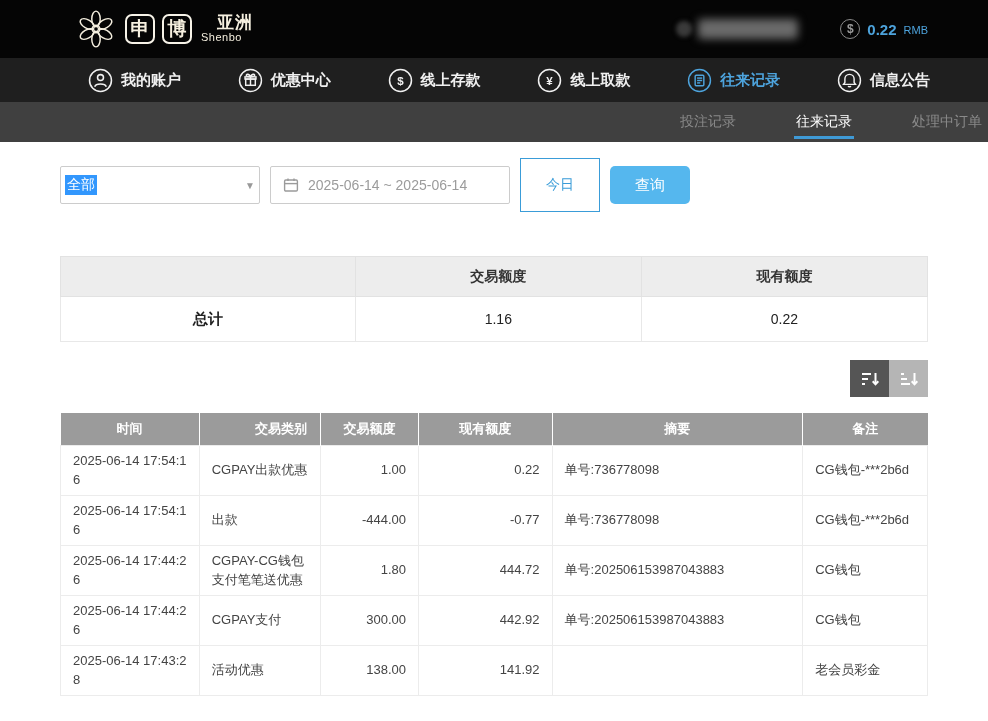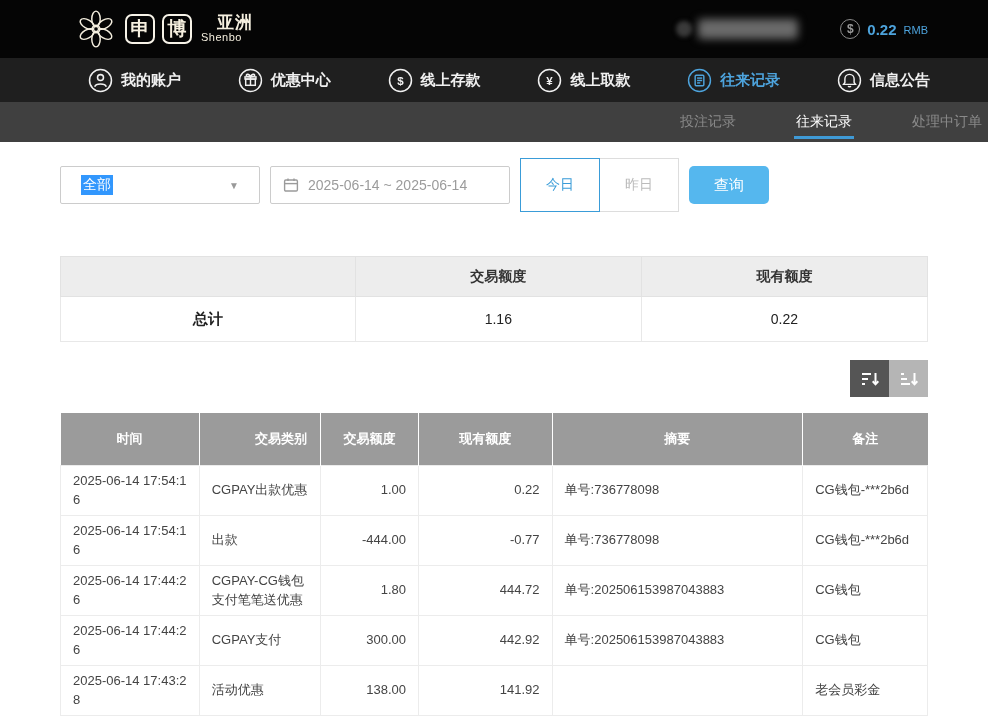--- a/index.html
+++ b/index.html
@@ -40,21 +40,21 @@
     display:flex; align-items:center; padding:0 6px; cursor:pointer; }
   .subtab.active { color:#ffffff; }
   .subtab.active::after { content:""; position:absolute; left:4px; right:4px; bottom:3px;
     height:3px; background:#3f9ad6; }
 
   
   .content { padding:16px 60px 0 60px; }
 
   .filters { display:flex; align-items:center; }
   .select-box { width:200px; height:38px; border:1px solid #ccc; border-radius:2px;
-    display:flex; align-items:center; justify-content:space-between; padding:0 20px; cursor:pointer; }
+    display:flex; align-items:center; justify-content:space-between; padding:0 4px; cursor:pointer; }
   .sel-text { background:#3297fd; color:#fff; font-size:14px; padding:1px 2px; }
   .caret { color:#999; font-size:10px; }
   .date-box { width:240px; height:38px; border:1px solid #ccc; border-radius:2px;
     display:flex; align-items:center; gap:9px; padding:0 12px; margin-left:10px;
     color:#9b9b9b; font-size:14px; cursor:pointer; }
   .btn-group { display:flex; margin-left:10px; }
   .qbtn { width:80px; height:54px; background:#fff; border:1px solid #ddd; font-size:14px;
     color:#bbb; cursor:pointer; margin-left:-1px; font-family:inherit; }
   .qbtn:first-child { margin-left:0; }
   .qbtn.active { border:1px solid #3a9cd8; color:#3a9cd8; position:relative; z-index:2; }
@@ -72,21 +72,21 @@
 
   
   .sortbar { margin-top:18px; display:flex; justify-content:flex-end; }
   .sort-btn { width:39px; height:37px; display:flex; align-items:center; justify-content:center;
     border:none; cursor:pointer; }
   .sort-btn.desc { background:#555555; }
   .sort-btn.asc { background:#b5b5b5; }
 
   
   .records { margin-top:16px; font-size:13px; table-layout:fixed; }
-  .records th { background:#9b9b9b; color:#fff; font-weight:bold; height:52px;
+  .records th { background:#9b9b9b; color:#fff; font-weight:bold; height:32px;
     border-right:1px solid #fff; text-align:center; }
   .records th:last-child { border-right:none; }
   .records td { border:1px solid #ececec; color:#444; height:40px; padding:5px 12px;
     line-height:1.5; word-break:break-all; }
   .records .c-time { width:16%; } .records .c-type { width:14%;padding-left:42px; }
   .records .c-amount { width:11.3%; } .records .c-balance { width:15.4%; }
   .records .c-summary { width:28.9%; } .records .c-remark { width:14.4%; }
   td.num { text-align:right; }
 </style>
 </head>
@@ -211,21 +211,20 @@
           <rect x="1.6" y="3" width="12.8" height="11" rx="1.2"></rect>
           <line x1="1.6" y1="6.6" x2="14.4" y2="6.6"></line>
           <line x1="5" y1="1.4" x2="5" y2="4"></line>
           <line x1="11" y1="1.4" x2="11" y2="4"></line>
         </g>
       </svg>
       <span>2025-06-14 ~ 2025-06-14</span>
     </div>
     <div class="btn-group">
       <button class="qbtn active">今日</button>
-      <button class="qbtn">昨日</button>
     </div>
     <button class="query-btn">查询</button>
   </div>
 
   <table class="summary">
     <tbody>
         <tr>
       <th class="sum-c1"></th>
       <th class="sum-c2">交易额度</th>
       <th class="sum-c3">现有额度</th>

